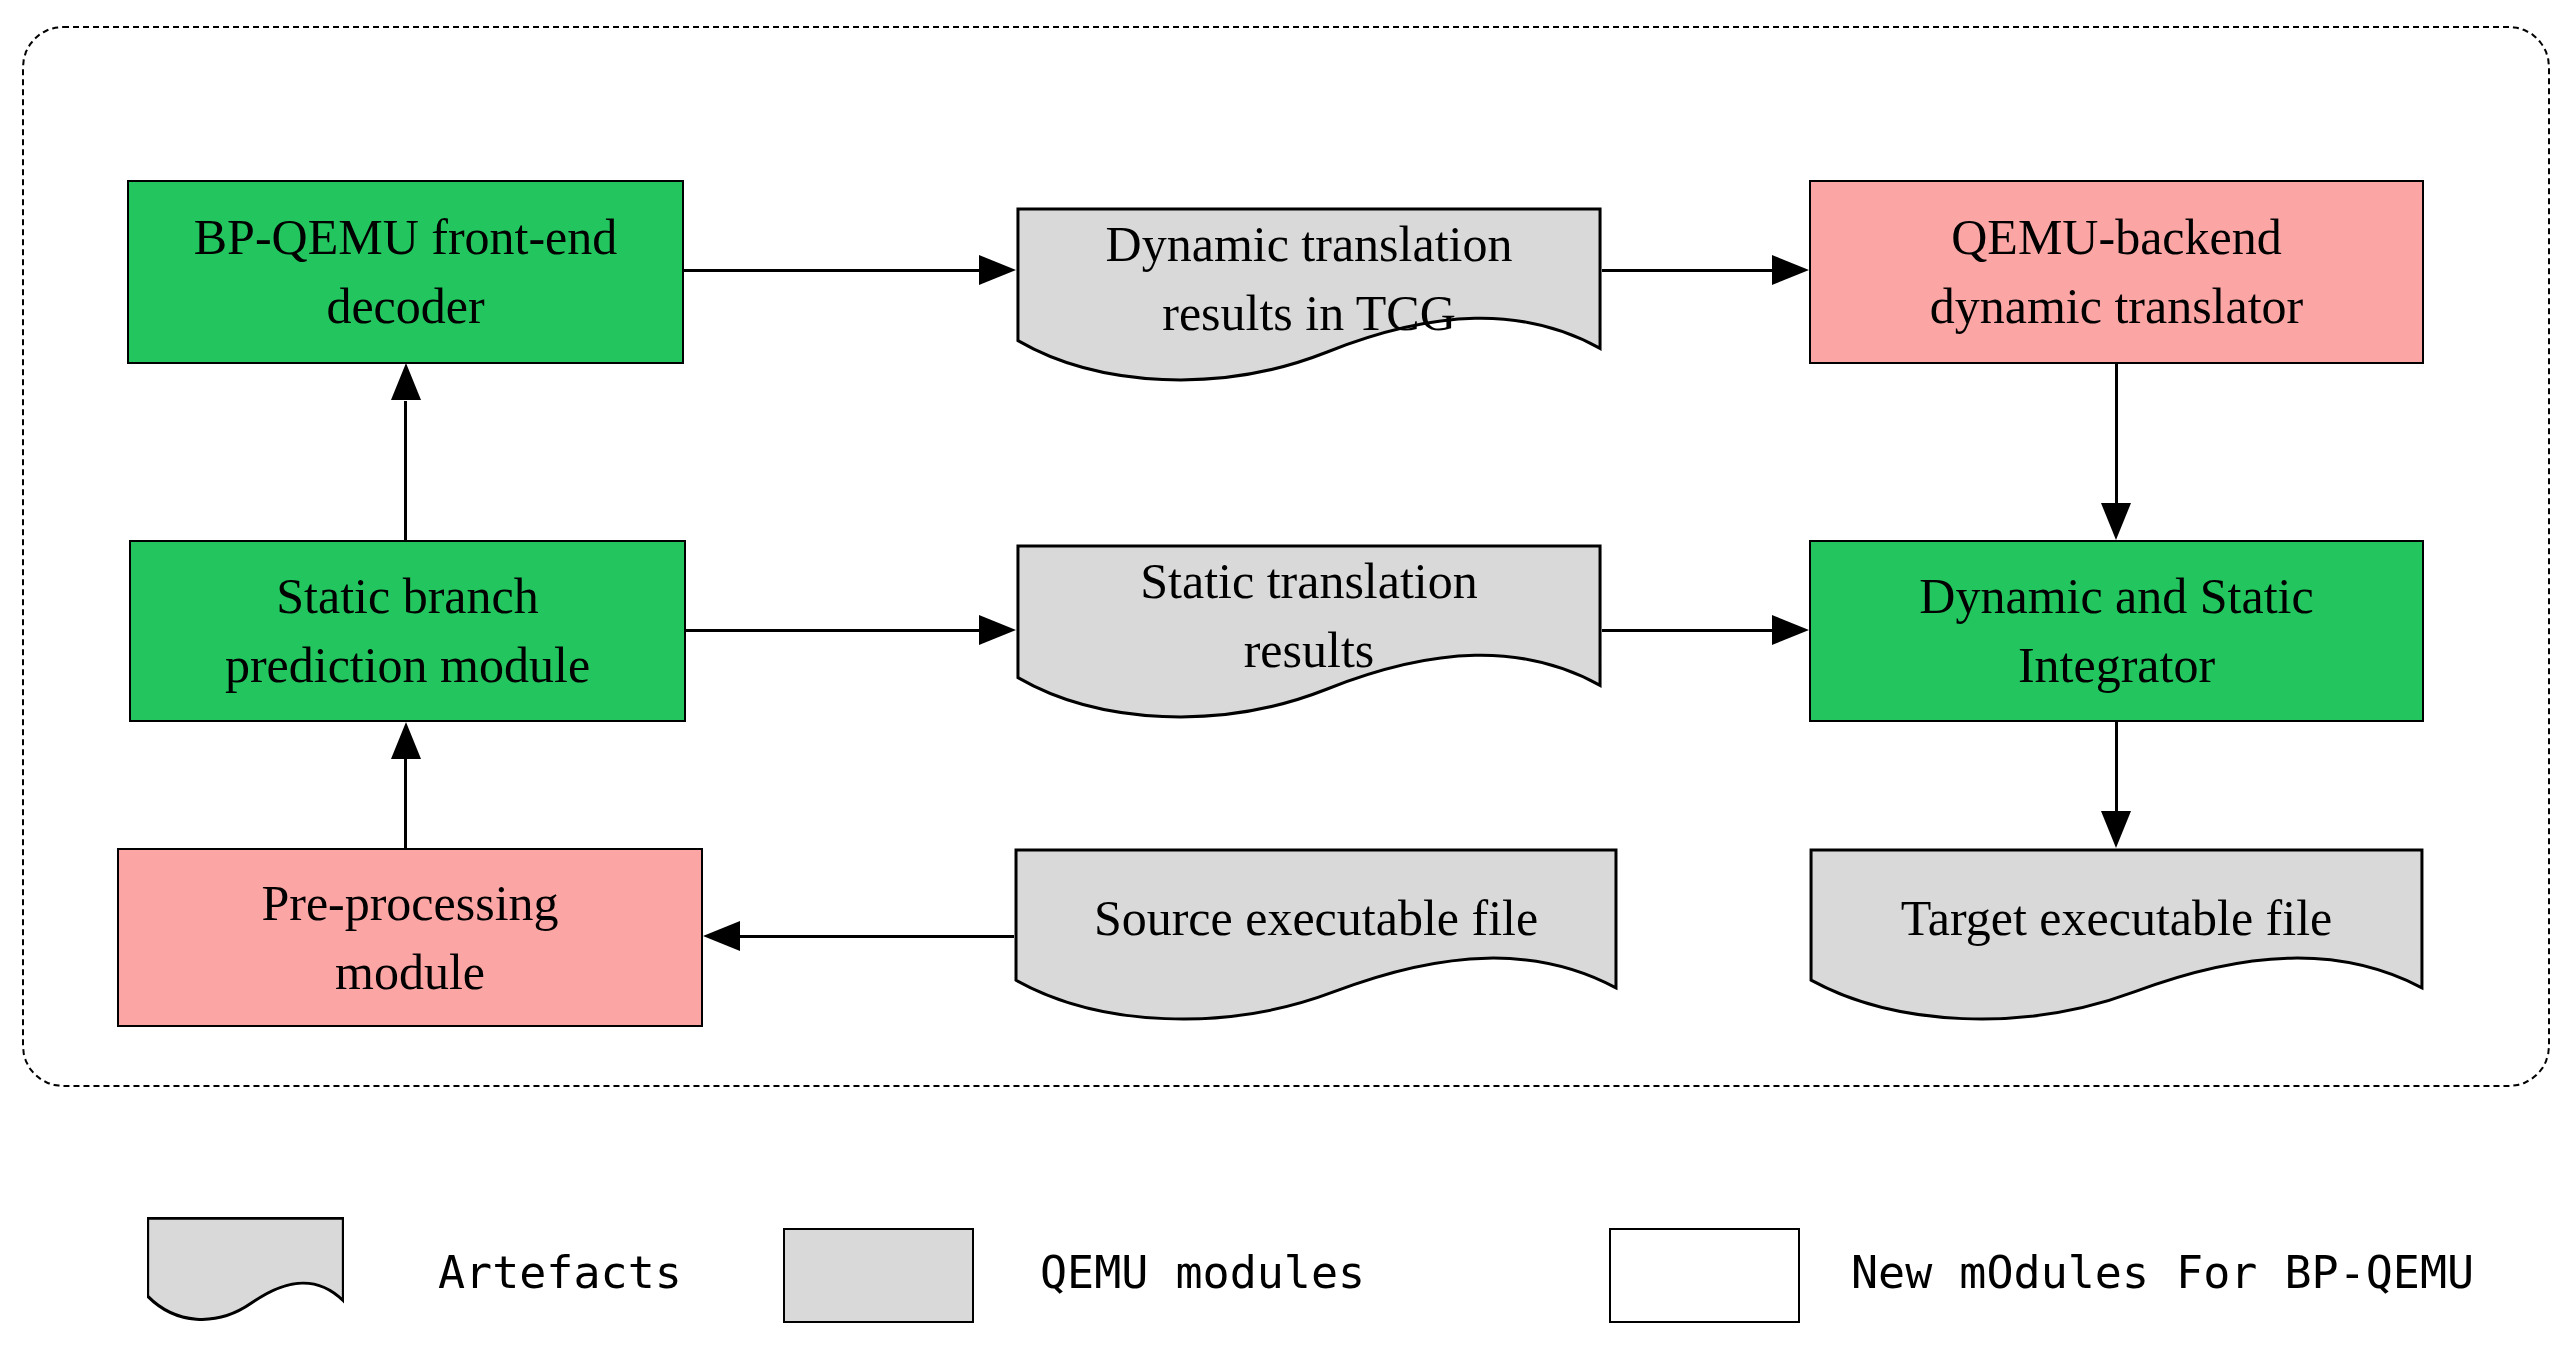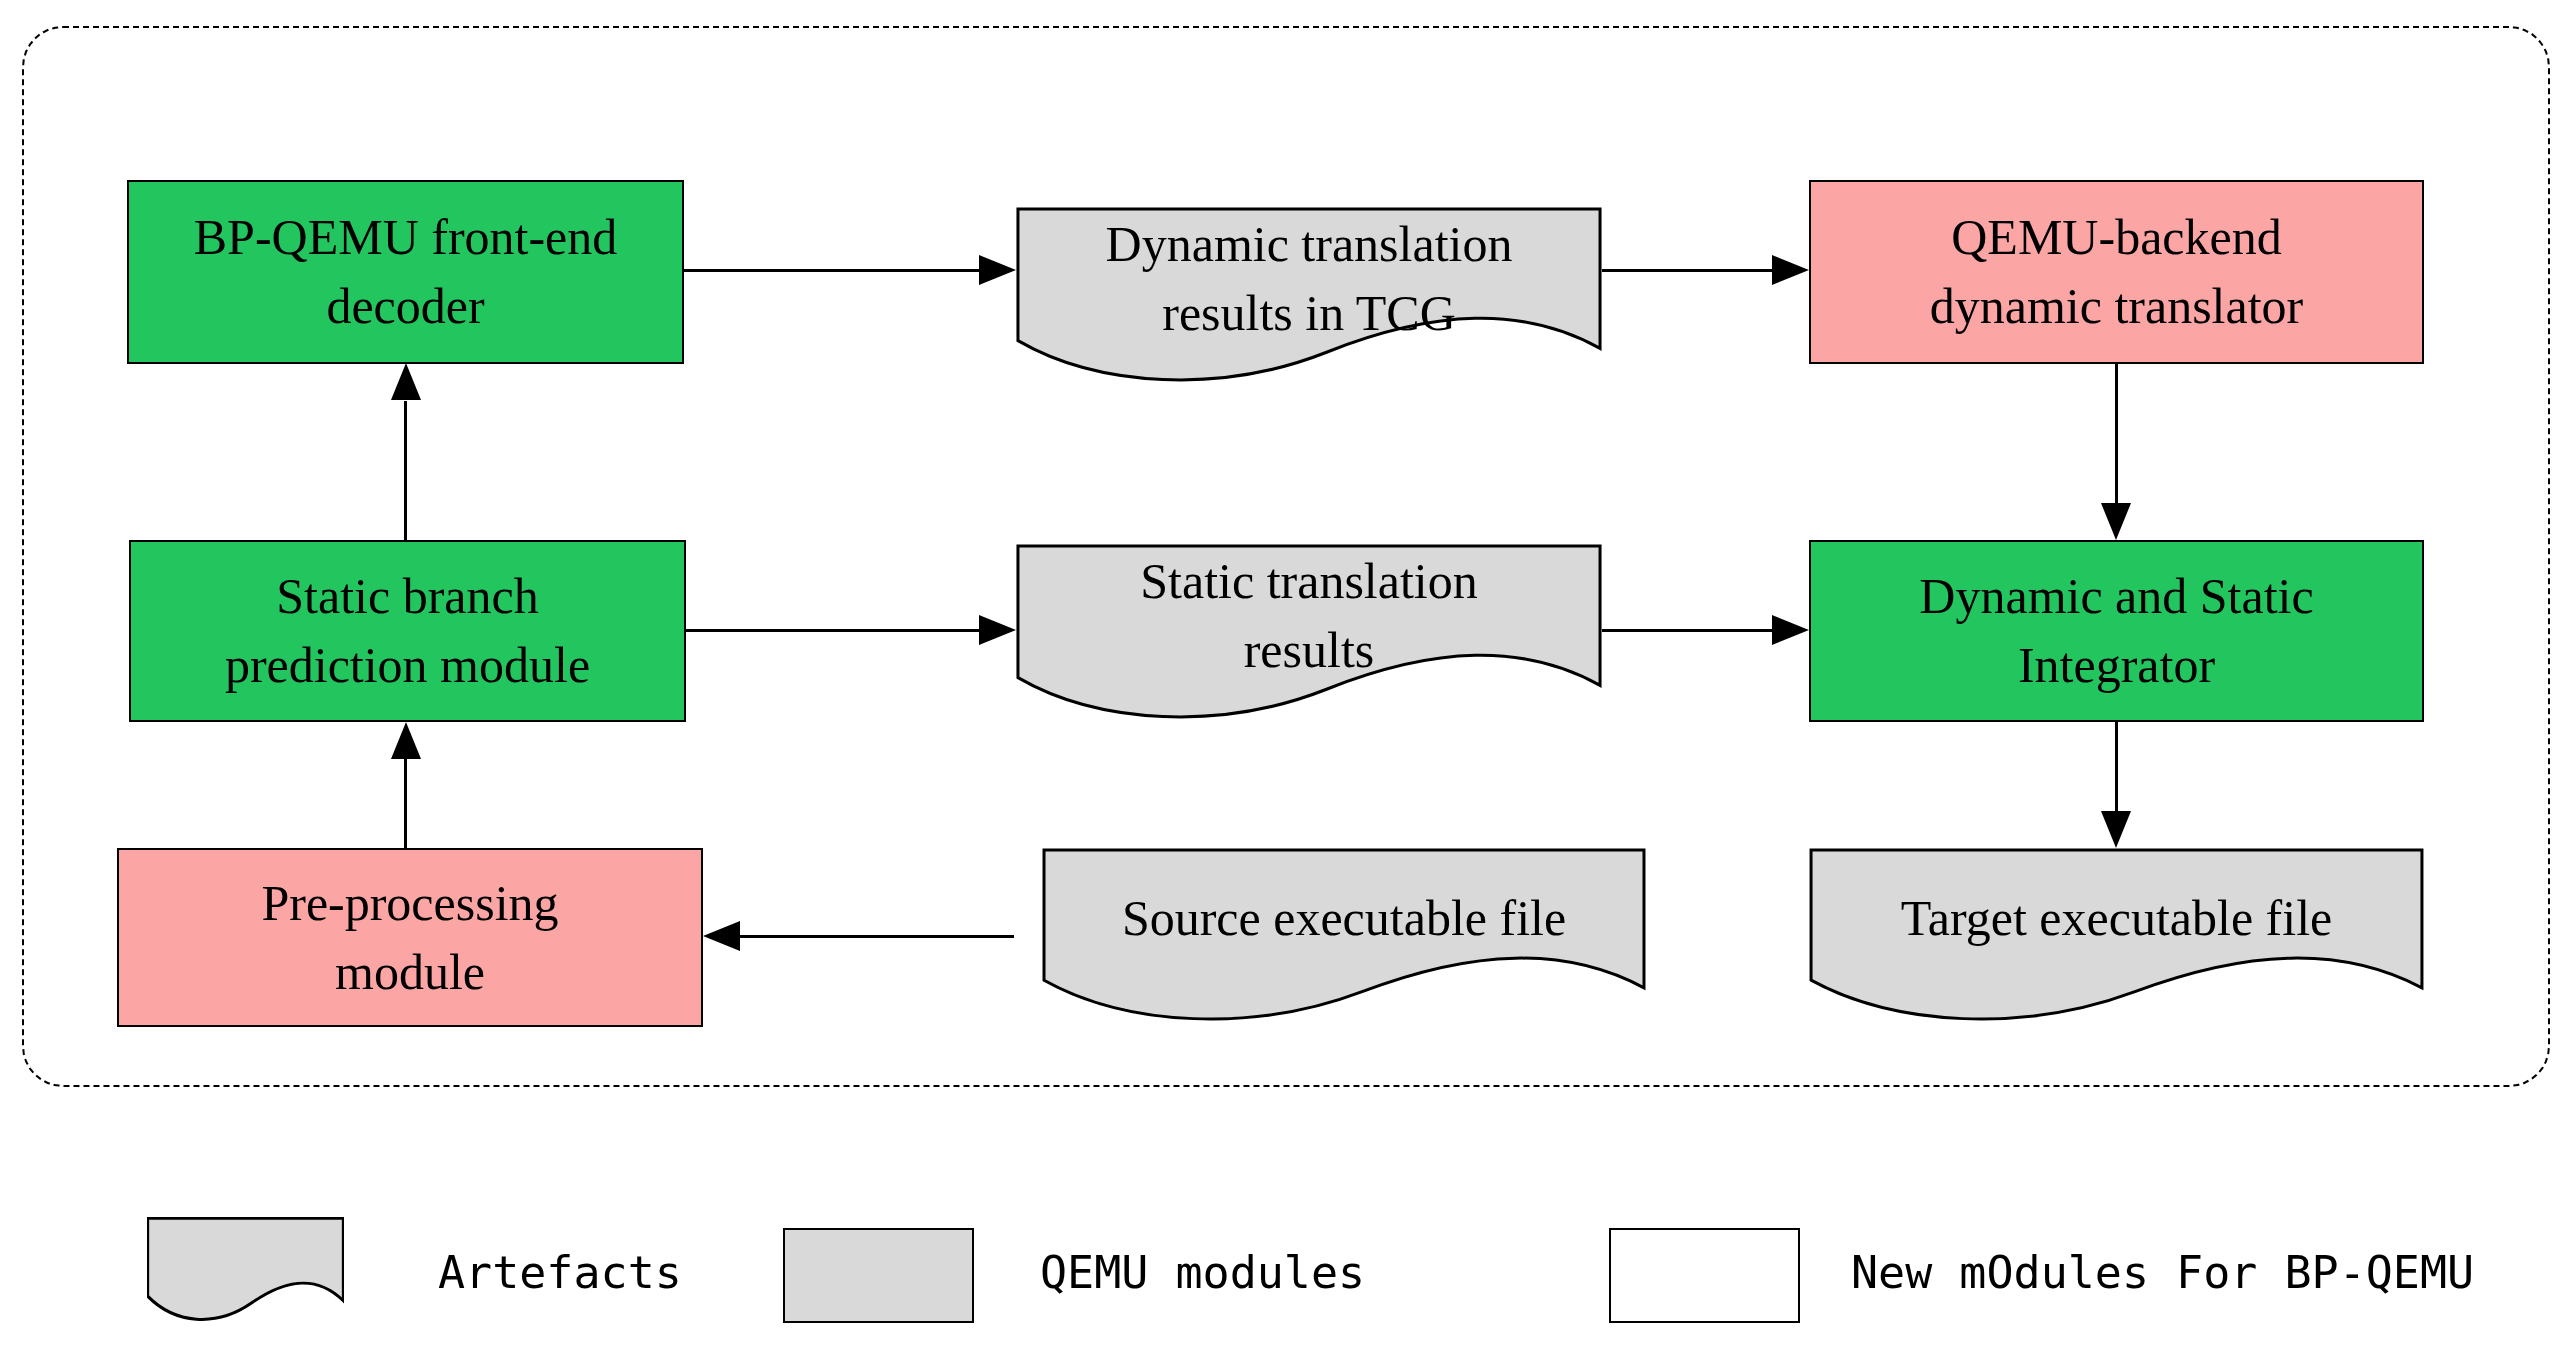--- a/index.html
+++ b/index.html
@@ -120,21 +120,21 @@
   <div class="node box white" style="left:1809px; top:540px; width:615px; height:182px;">
     <span>Dynamic and Static
 Integrator</span>
   </div>
 
   <div class="node box gray" style="left:117px; top:848px; width:586px; height:179px;text-align:center;">
     <span>Pre-processing
 module</span>
   </div>
 
-  <div class="node doc" style="left:1014px; top:848px; width:604px; height:182px;margin-left:28px;">
+  <div class="node doc" style="left:1014px; top:848px; width:604px; height:182px;">
     <svg viewBox="0 0 600 190" preserveAspectRatio="none">
       <path d="M2 2 H598 V146 C520 102 428 106 318 150 C210 193 84 186 2 138 Z" fill="#d9d9d9" stroke="#000000" stroke-width="3" vector-effect="non-scaling-stroke"></path>
     </svg>
     <span class="doc-label">Source executable file</span>
   </div>
 
   <div class="node doc" style="left:1809px; top:848px; width:615px; height:182px;">
     <svg viewBox="0 0 600 190" preserveAspectRatio="none">
       <path d="M2 2 H598 V146 C520 102 428 106 318 150 C210 193 84 186 2 138 Z" fill="#d9d9d9" stroke="#000000" stroke-width="3" vector-effect="non-scaling-stroke"></path>
     </svg>

